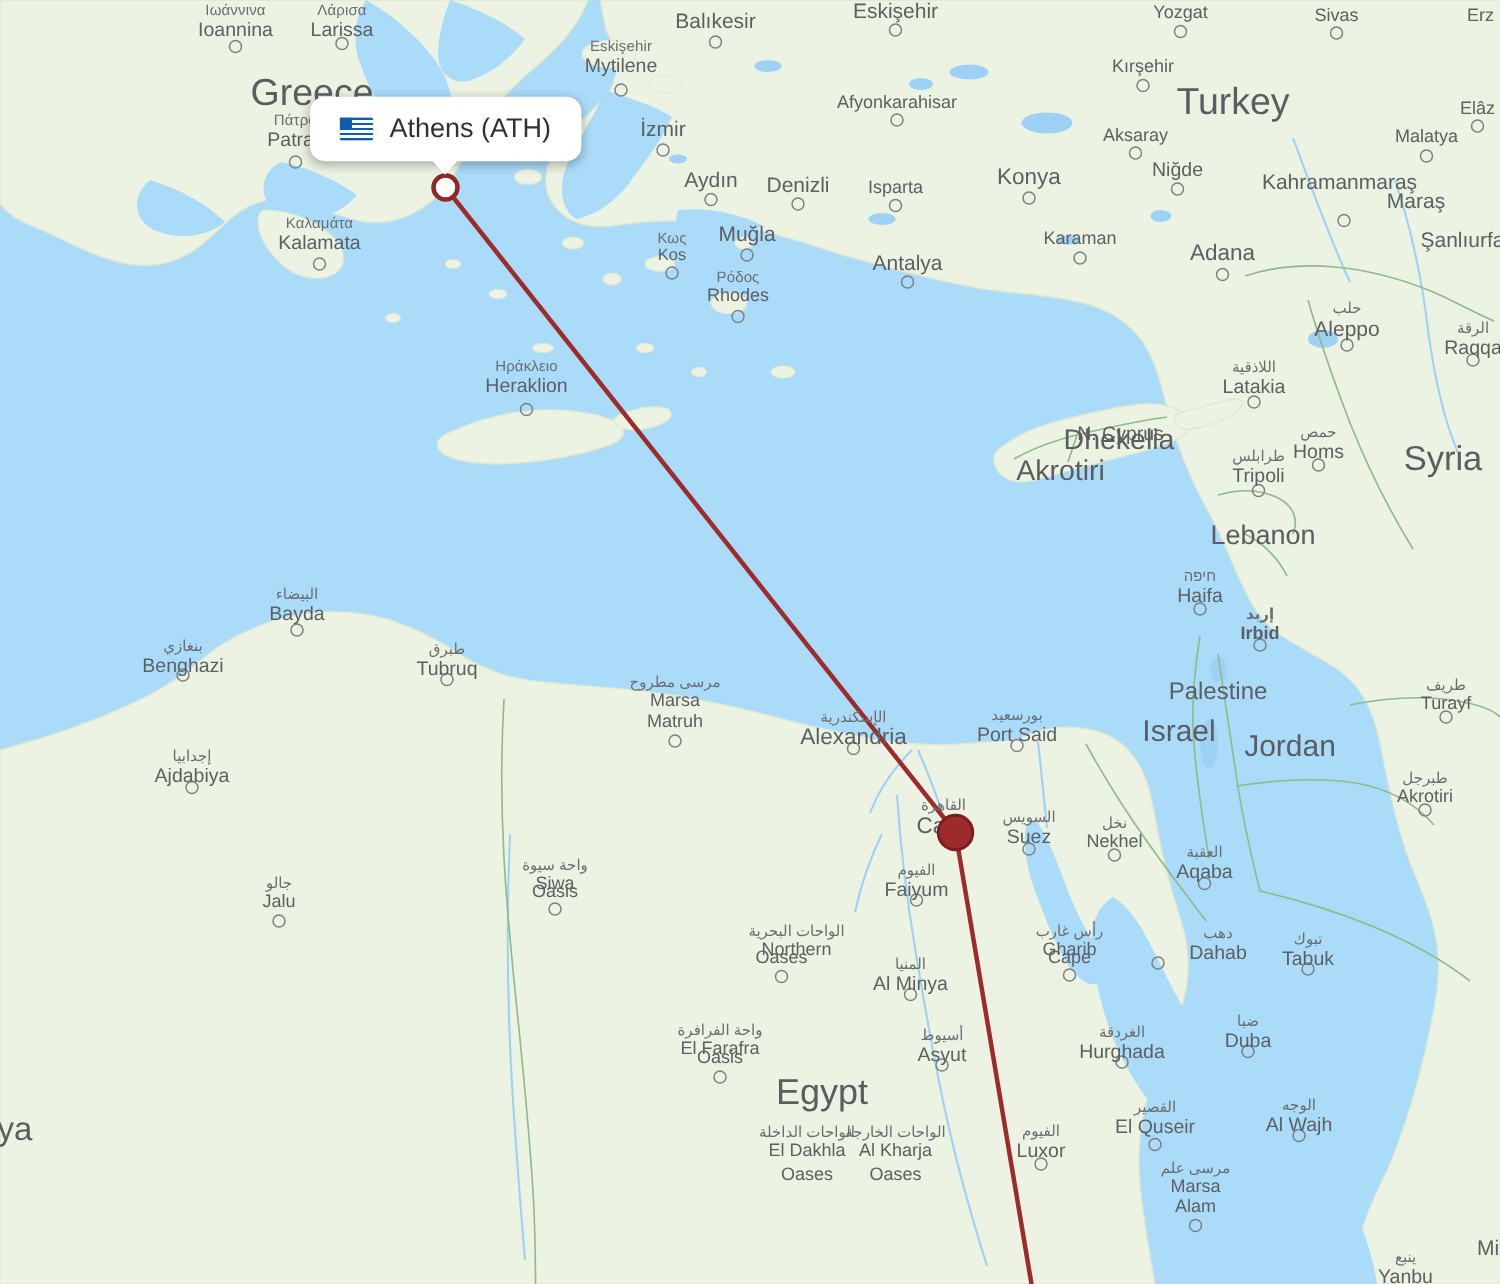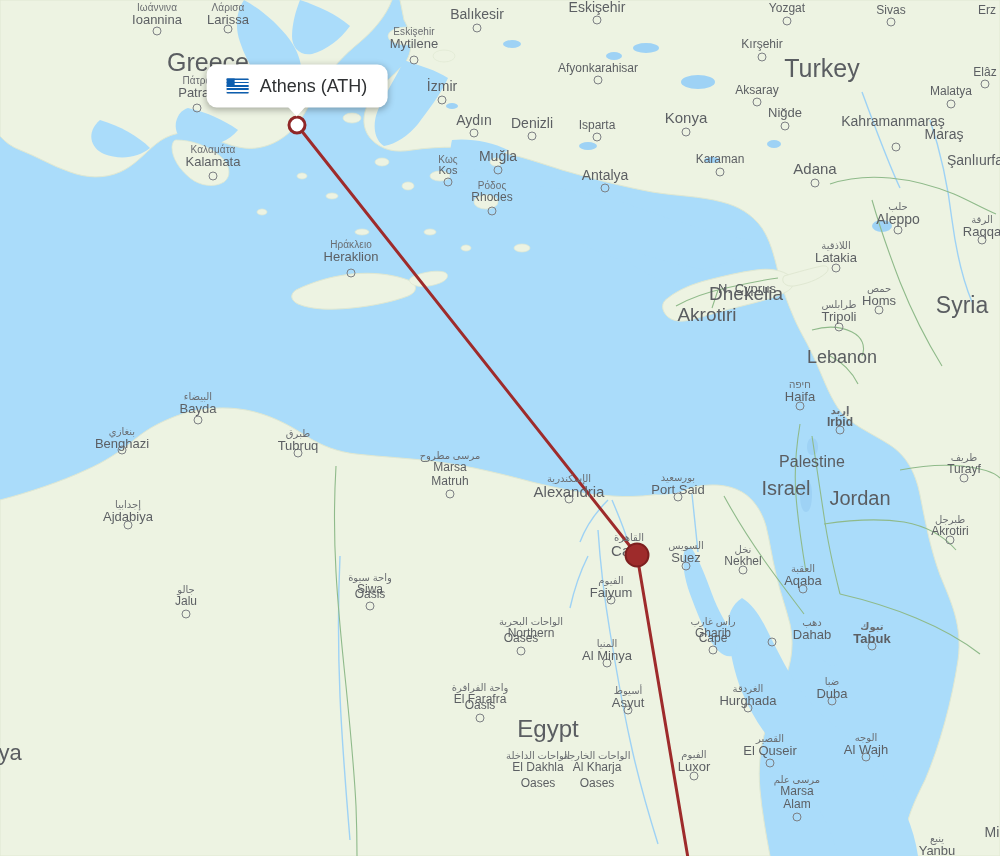--- a/index.html
+++ b/index.html
@@ -482,21 +482,21 @@
         <span class="native">رأس غارب</span>
         <span class="latin">Gharib</span>
       </div>
       <div class="lbl" style="left: 713px; top: 638px; font-size: 12px;">
         <span class="latin">Cape</span>
       </div>
       <div class="lbl" style="left: 772px; top: 630px; font-size: 13px; margin-left: 40px;">
         <span class="native">دهب</span>
         <span class="latin">Dahab</span>
       </div>
-      <div class="lbl" style="left: 872px; top: 634px; font-size: 13px; font-weight: bold;">
+      <div class="lbl" style="left: 872px; top: 634px; font-size: 13px;">
         <span class="native">تبوك</span>
         <span class="latin">Tabuk</span>
       </div>
       <div class="lbl" style="left: 748px; top: 696px; font-size: 13px;">
         <span class="native">الغردقة</span>
         <span class="latin">Hurghada</span>
       </div>
       <div class="lbl" style="left: 832px; top: 689px; font-size: 13px;">
         <span class="native">ضبا</span>
         <span class="latin">Duba</span>

